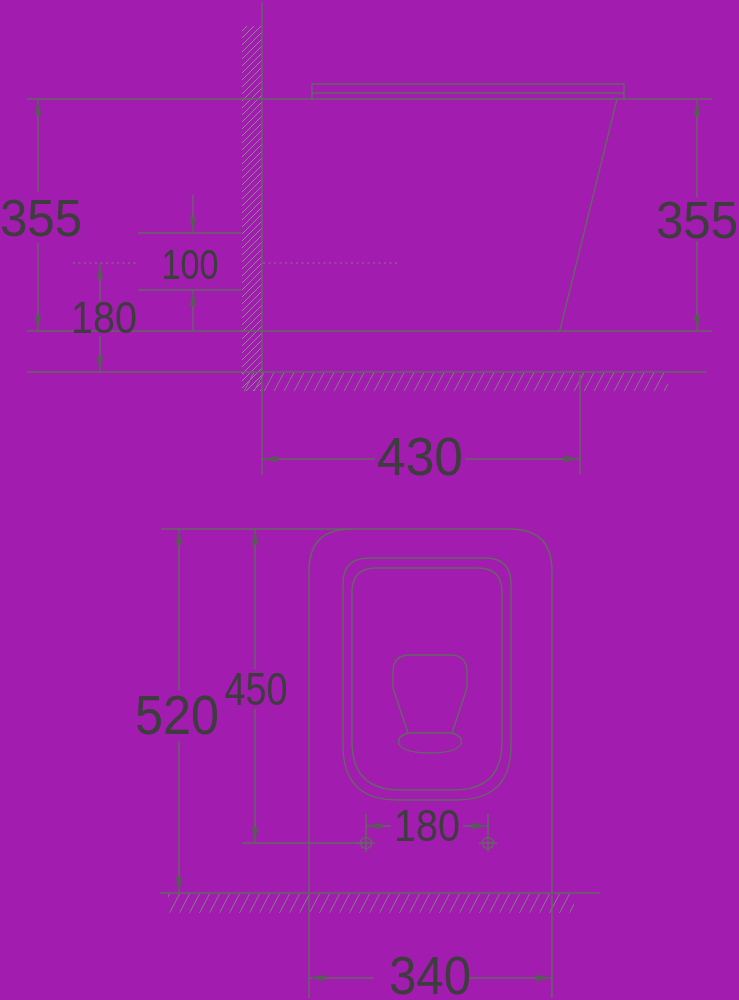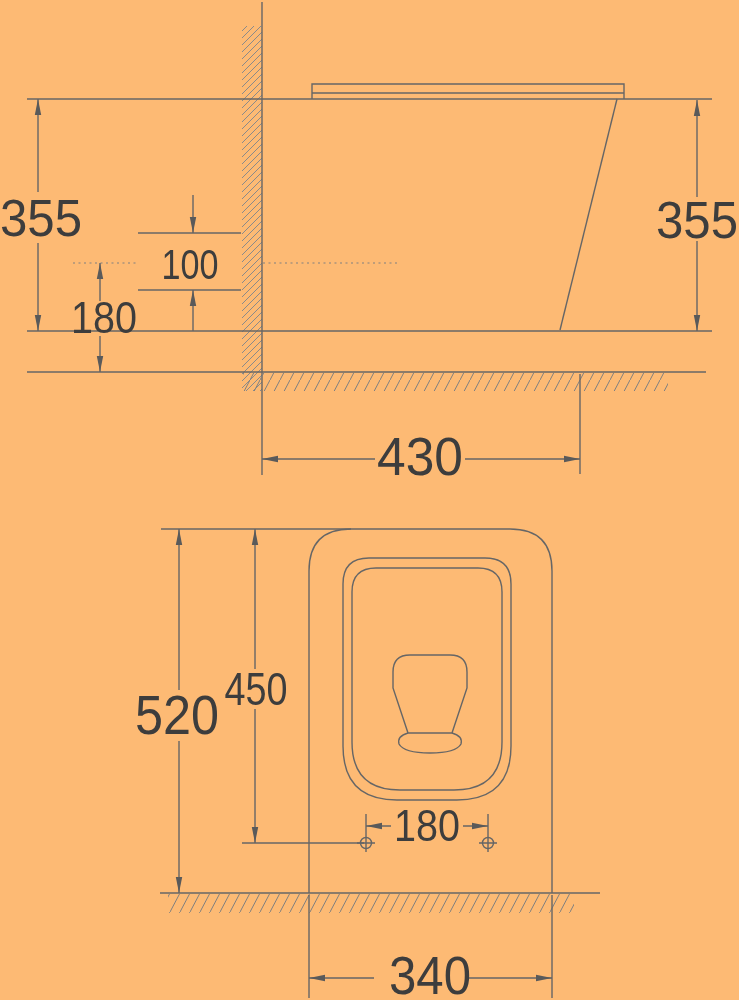--- a/index.html
+++ b/index.html
@@ -3,21 +3,21 @@
 <meta charset="utf-8">
 <style>
   html, body {
     margin: 0;
     padding: 0;
     background: #ffffff;
   }
   .drawing-wrap {
     width: 739px;
     height: 1000px;
-    background: #fdba74;
+    background: #a21caf;
     position: relative;
     overflow: hidden;
   }
   svg { display: block; }
   .ln {
     stroke: #666666;
     stroke-width: 1.4;
     fill: none;
     stroke-linecap: butt;
   }

